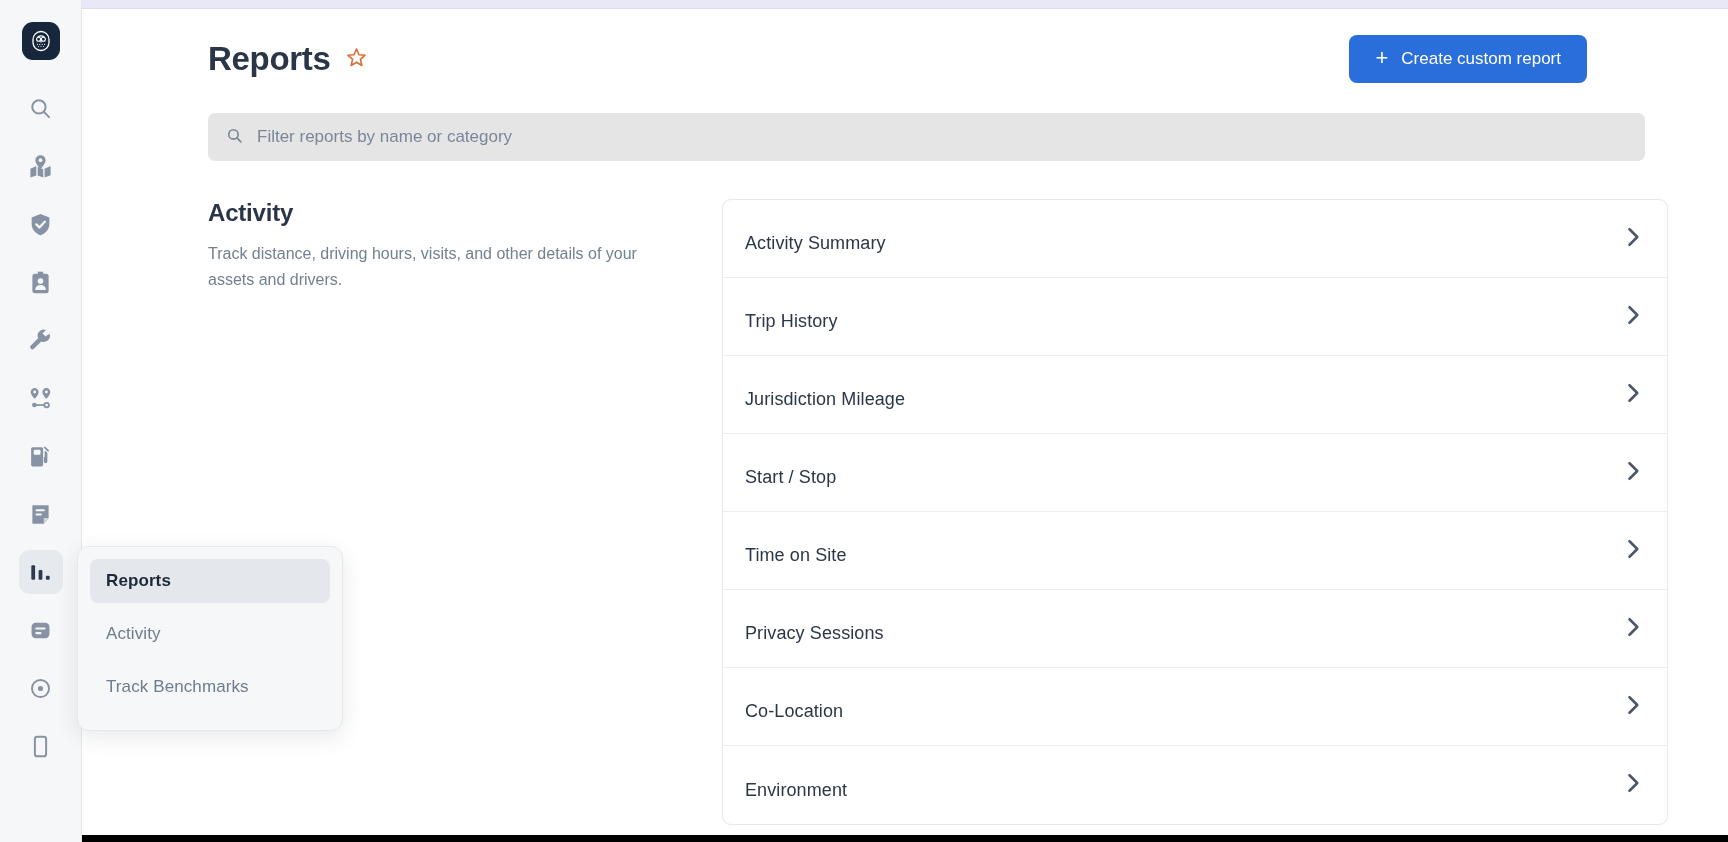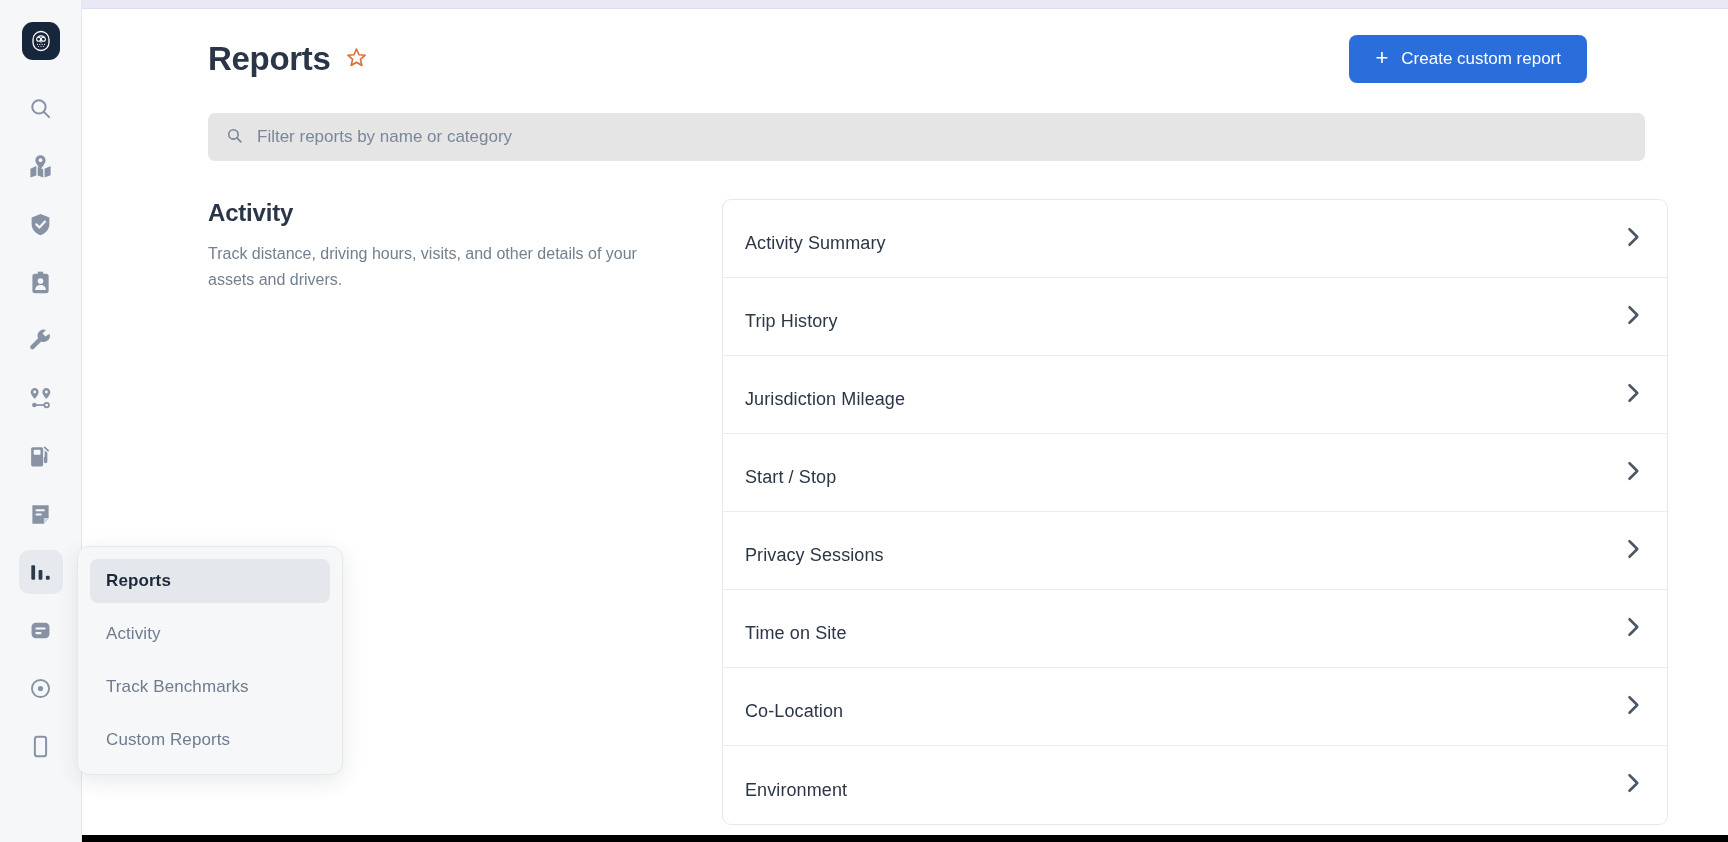--- a/index.html
+++ b/index.html
@@ -399,23 +399,20 @@
     </div>
     <div class="flyout-spacer"></div>
     <div class="flyout-item">
       <span>Activity</span>
     </div>
     <div class="flyout-spacer"></div>
     <div class="flyout-item">
       <span>Track Benchmarks</span>
     </div>
     <div class="flyout-spacer"></div>
-    <div class="flyout-item">
-      <span>Custom Reports</span>
-    </div>
   </div>
 
   <main class="main">
 
     <div class="header-row">
       <div class="title-wrap">
         <h1 class="page-title">Reports</h1>
         <span class="star-icon">
           <svg width="23" height="23" viewBox="0 0 24 24" fill="none" stroke="#d96d3a" stroke-width="1.7" stroke-linejoin="round">
             <path d="M12 3.1 L14.6 9.1 L21 9.6 L16.1 13.9 L17.6 20.3 L12 16.9 L6.4 20.3 L7.9 13.9 L3 9.6 L9.4 9.1 Z"></path>
@@ -478,30 +475,30 @@
         <div class="report-row">
           <span class="report-label">Start / Stop</span>
           <span class="chev-icon">
             <svg width="15" height="20" viewBox="0 0 12 18" fill="none" stroke="currentColor" stroke-width="2.3" stroke-linecap="round" stroke-linejoin="round">
                 <path d="M2.4 2 L9.4 9 L2.4 16"></path>
               </svg>
           </span>
         </div>
 
         <div class="report-row">
+          <span class="report-label">Time on Site</span>
+          <span class="chev-icon">
+            <svg width="15" height="20" viewBox="0 0 12 18" fill="none" stroke="currentColor" stroke-width="2.3" stroke-linecap="round" stroke-linejoin="round">
+                <path d="M2.4 2 L9.4 9 L2.4 16"></path>
+              </svg>
+          </span>
+        </div>
+
+        <div class="report-row">
           <span class="report-label">Privacy Sessions</span>
-          <span class="chev-icon">
-            <svg width="15" height="20" viewBox="0 0 12 18" fill="none" stroke="currentColor" stroke-width="2.3" stroke-linecap="round" stroke-linejoin="round">
-                <path d="M2.4 2 L9.4 9 L2.4 16"></path>
-              </svg>
-          </span>
-        </div>
-
-        <div class="report-row">
-          <span class="report-label">Time on Site</span>
           <span class="chev-icon">
             <svg width="15" height="20" viewBox="0 0 12 18" fill="none" stroke="currentColor" stroke-width="2.3" stroke-linecap="round" stroke-linejoin="round">
                 <path d="M2.4 2 L9.4 9 L2.4 16"></path>
               </svg>
           </span>
         </div>
 
         <div class="report-row">
           <span class="report-label">Co-Location</span>
           <span class="chev-icon">

